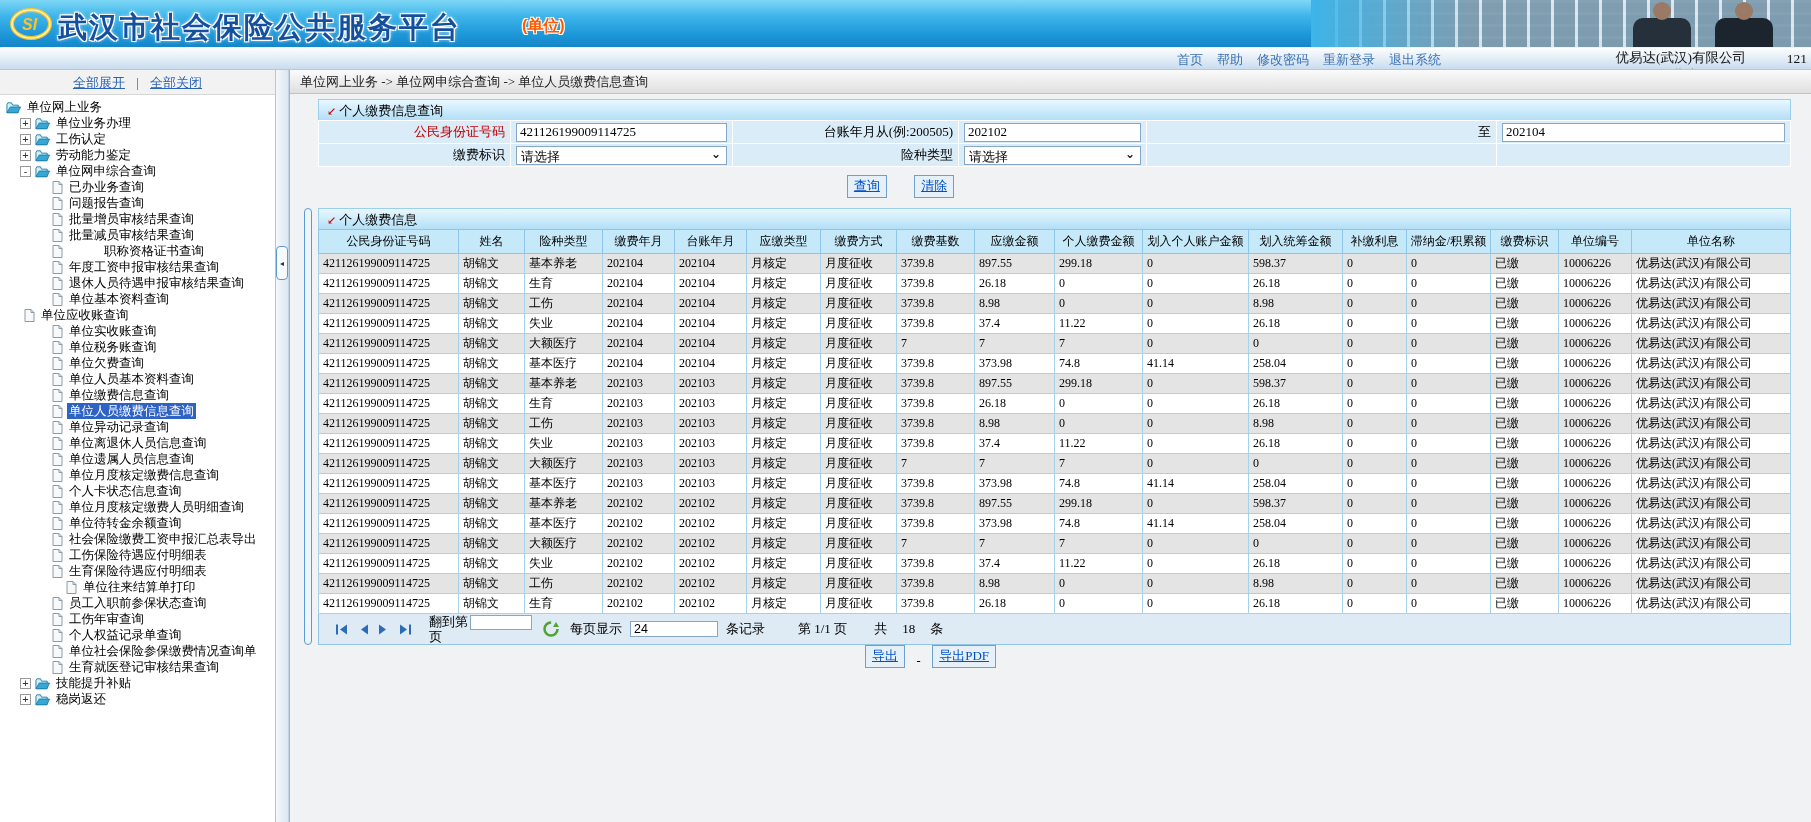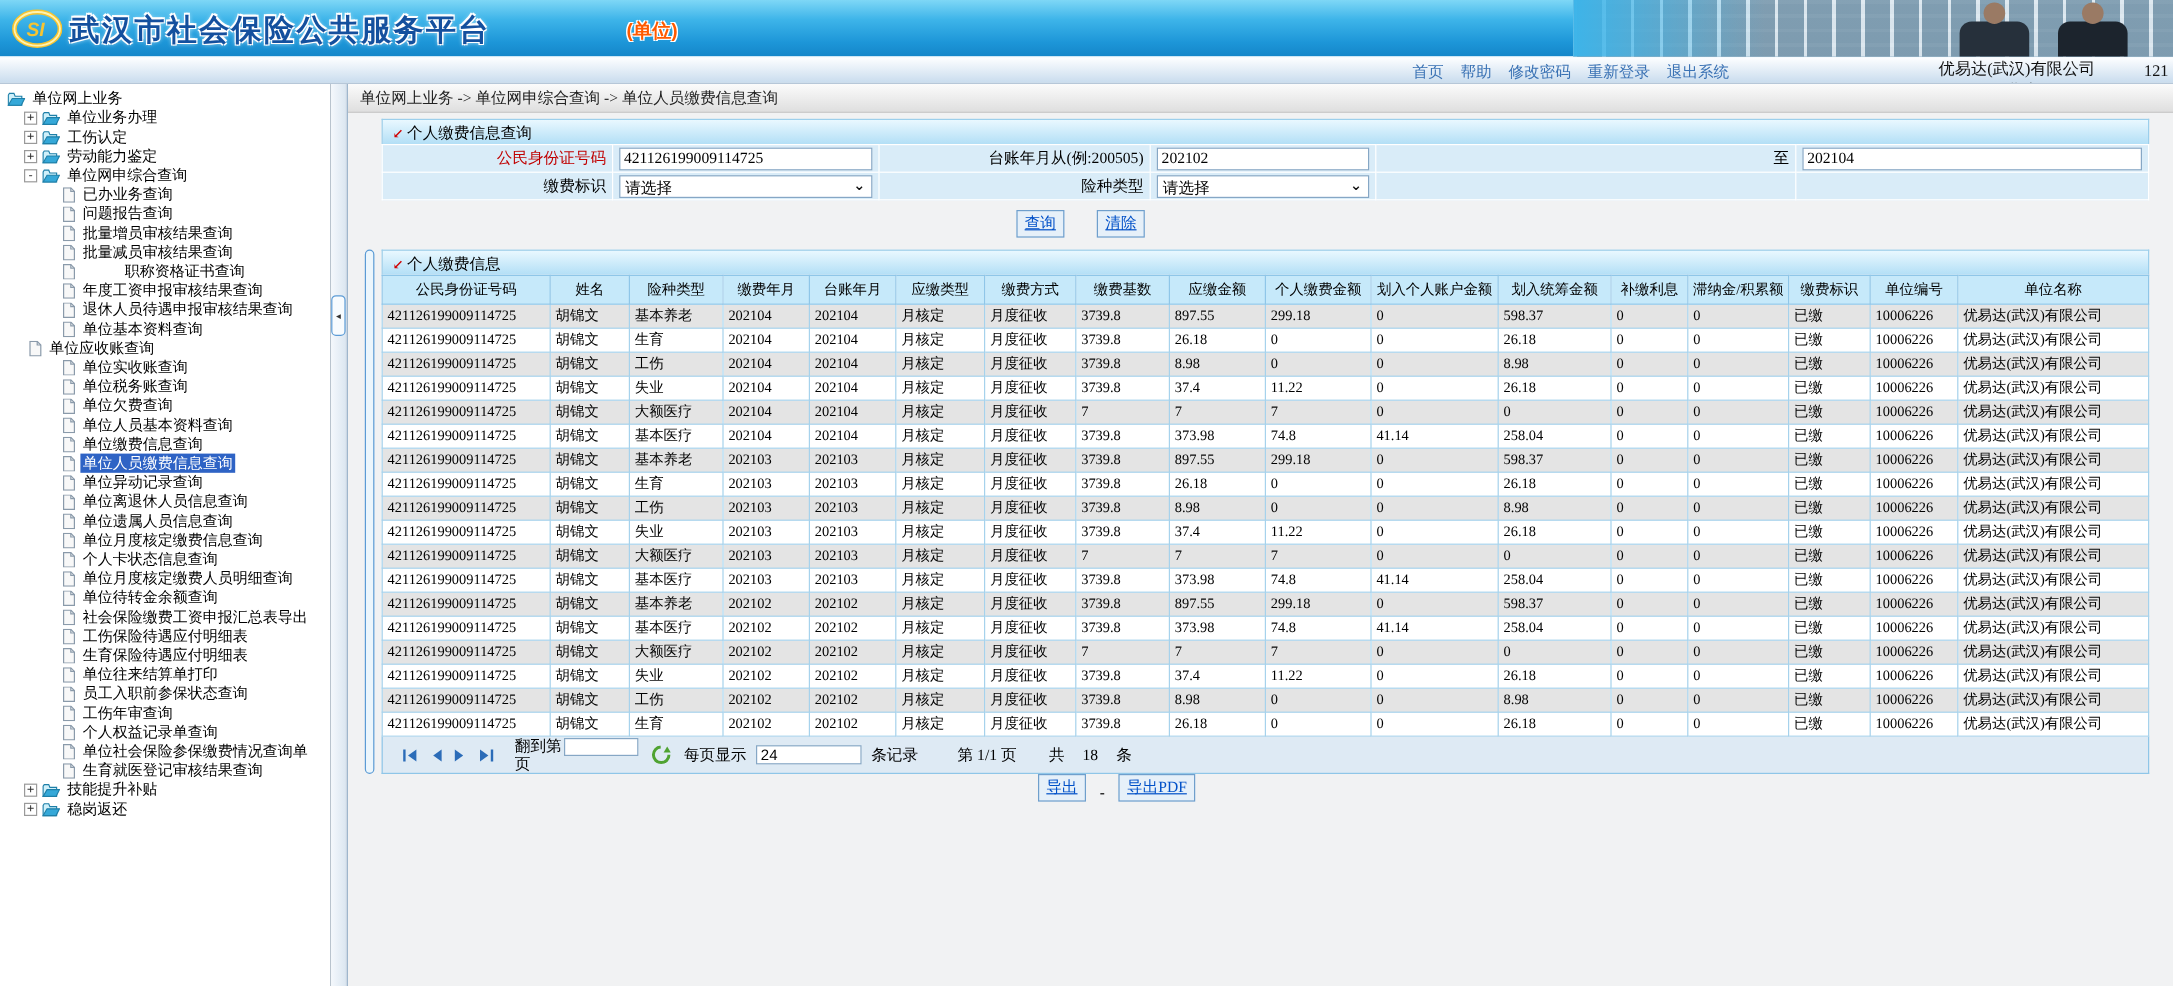--- a/index.html
+++ b/index.html
@@ -2,21 +2,21 @@
 <html><head>
 <meta charset="utf-8">
 <style>
   *{box-sizing:border-box;margin:0;padding:0;}
   html,body{width:1811px;height:822px;overflow:hidden;}
   body{font-family:"Liberation Serif","DejaVu Serif",serif;font-size:13px;color:#000;background:#fff;position:relative;}
 
   
   .banner{position:relative;height:48px;background:linear-gradient(180deg,#7ED7F6 0%,#3DB4E9 35%,#1D96D8 75%,#1486C9 100%);border-bottom:1px solid #E8F6FD;overflow:hidden;}
   .logo{position:absolute;left:10px;top:7px;}
-  .app-title{position:absolute;left:58px;top:8px;font-family:"Liberation Sans","DejaVu Sans",sans-serif;font-weight:bold;font-size:25px;color:#14509E;text-shadow:-1px -1px 0 #fff,1px -1px 0 #fff,-1px 1px 0 #fff,1px 1px 0 #fff,0 0 4px #fff;letter-spacing:2px;}
+  .app-title{position:absolute;left:58px;top:8px;font-family:"Liberation Sans","DejaVu Sans",sans-serif;font-weight:bold;font-size:29px;color:#14509E;text-shadow:-1px -1px 0 #fff,1px -1px 0 #fff,-1px 1px 0 #fff,1px 1px 0 #fff,0 0 4px #fff;letter-spacing:2px;}
   .app-title-suffix{position:absolute;left:522px;top:16px;font-family:"Liberation Sans","DejaVu Sans",sans-serif;font-weight:bold;font-size:16px;color:#FF5A00;text-shadow:-1px -1px 0 #fff,1px -1px 0 #fff,-1px 1px 0 #fff,1px 1px 0 #fff;}
   .photo{position:absolute;right:0;top:0;width:500px;height:48px;
     background:
       linear-gradient(90deg,rgba(61,180,233,1) 0%,rgba(61,180,233,.55) 14%,rgba(120,160,185,0) 32%),
       repeating-linear-gradient(90deg,rgba(225,235,242,.9) 0 3px,rgba(125,155,175,.9) 3px 24px),
       repeating-linear-gradient(180deg,rgba(230,240,246,.55) 0 3px,rgba(130,158,178,.55) 3px 12px),
       linear-gradient(180deg,#AFC9DA,#7E9DB4);}
   .person{position:absolute;bottom:0;width:58px;height:30px;background:#26303B;border-radius:10px 10px 0 0;}
   .person:before{content:"";position:absolute;left:50%;top:-16px;margin-left:-9px;width:18px;height:18px;border-radius:50%;background:#9A7A64;}
   .p1{right:120px;} .p2{right:38px;background:#1C242D;}
@@ -109,20 +109,25 @@
   <div class="who">
     <div class="company">优易达(武汉)有限公司</div>
     <div class="weekday">星期六</div>
   </div>
   <div class="clock">121</div>
 </div>
 
 <div class="frame">
 
   <div class="sidebar">
+    <div class="tree-toolbar">
+      <a>全部展开</a>
+      <span class="sep">|</span>
+      <a>全部关闭</a>
+    </div>
     <div class="tree" id="tree">
         <div class="trow" style="padding-left: 6px;">
           <span class="ticon">
             <svg width="15" height="13" viewBox="0 0 16 13">
               <path d="M1 3 L1 12 L13 12 L13 4 L7 4 L6 1.5 L2 1.5 Z" fill="#CFF0FA" stroke="#1E7FA8"></path>
               <path d="M1 12 L4.5 6 L15.5 6 L12.5 12 Z" fill="#35A8D8" stroke="#1E7FA8"></path>
             </svg>
           </span>
           <span class="tlabel">单位网上业务</span>
         </div>
@@ -384,21 +389,21 @@
         </div>
         <div class="trow" style="padding-left: 52px;">
           <span class="ticon">
             <svg width="11" height="13" viewBox="0 0 11 13">
               <path d="M1 0.5 L7 0.5 L10 3.5 L10 12.5 L1 12.5 Z" fill="#F8F8F8" stroke="#8A9AAA"></path>
               <path d="M7 0.5 L7 3.5 L10 3.5" fill="none" stroke="#8A9AAA"></path>
             </svg>
           </span>
           <span class="tlabel">生育保险待遇应付明细表</span>
         </div>
-        <div class="trow" style="padding-left: 52px;">
+        <div class="trow" style="padding-left: 66px;">
           <span class="ticon">
             <svg width="11" height="13" viewBox="0 0 11 13">
               <path d="M1 0.5 L7 0.5 L10 3.5 L10 12.5 L1 12.5 Z" fill="#F8F8F8" stroke="#8A9AAA"></path>
               <path d="M7 0.5 L7 3.5 L10 3.5" fill="none" stroke="#8A9AAA"></path>
             </svg>
           </span>
           <span class="tlabel">单位往来结算单打印</span>
         </div>
         <div class="trow" style="padding-left: 52px;">
           <span class="ticon">

